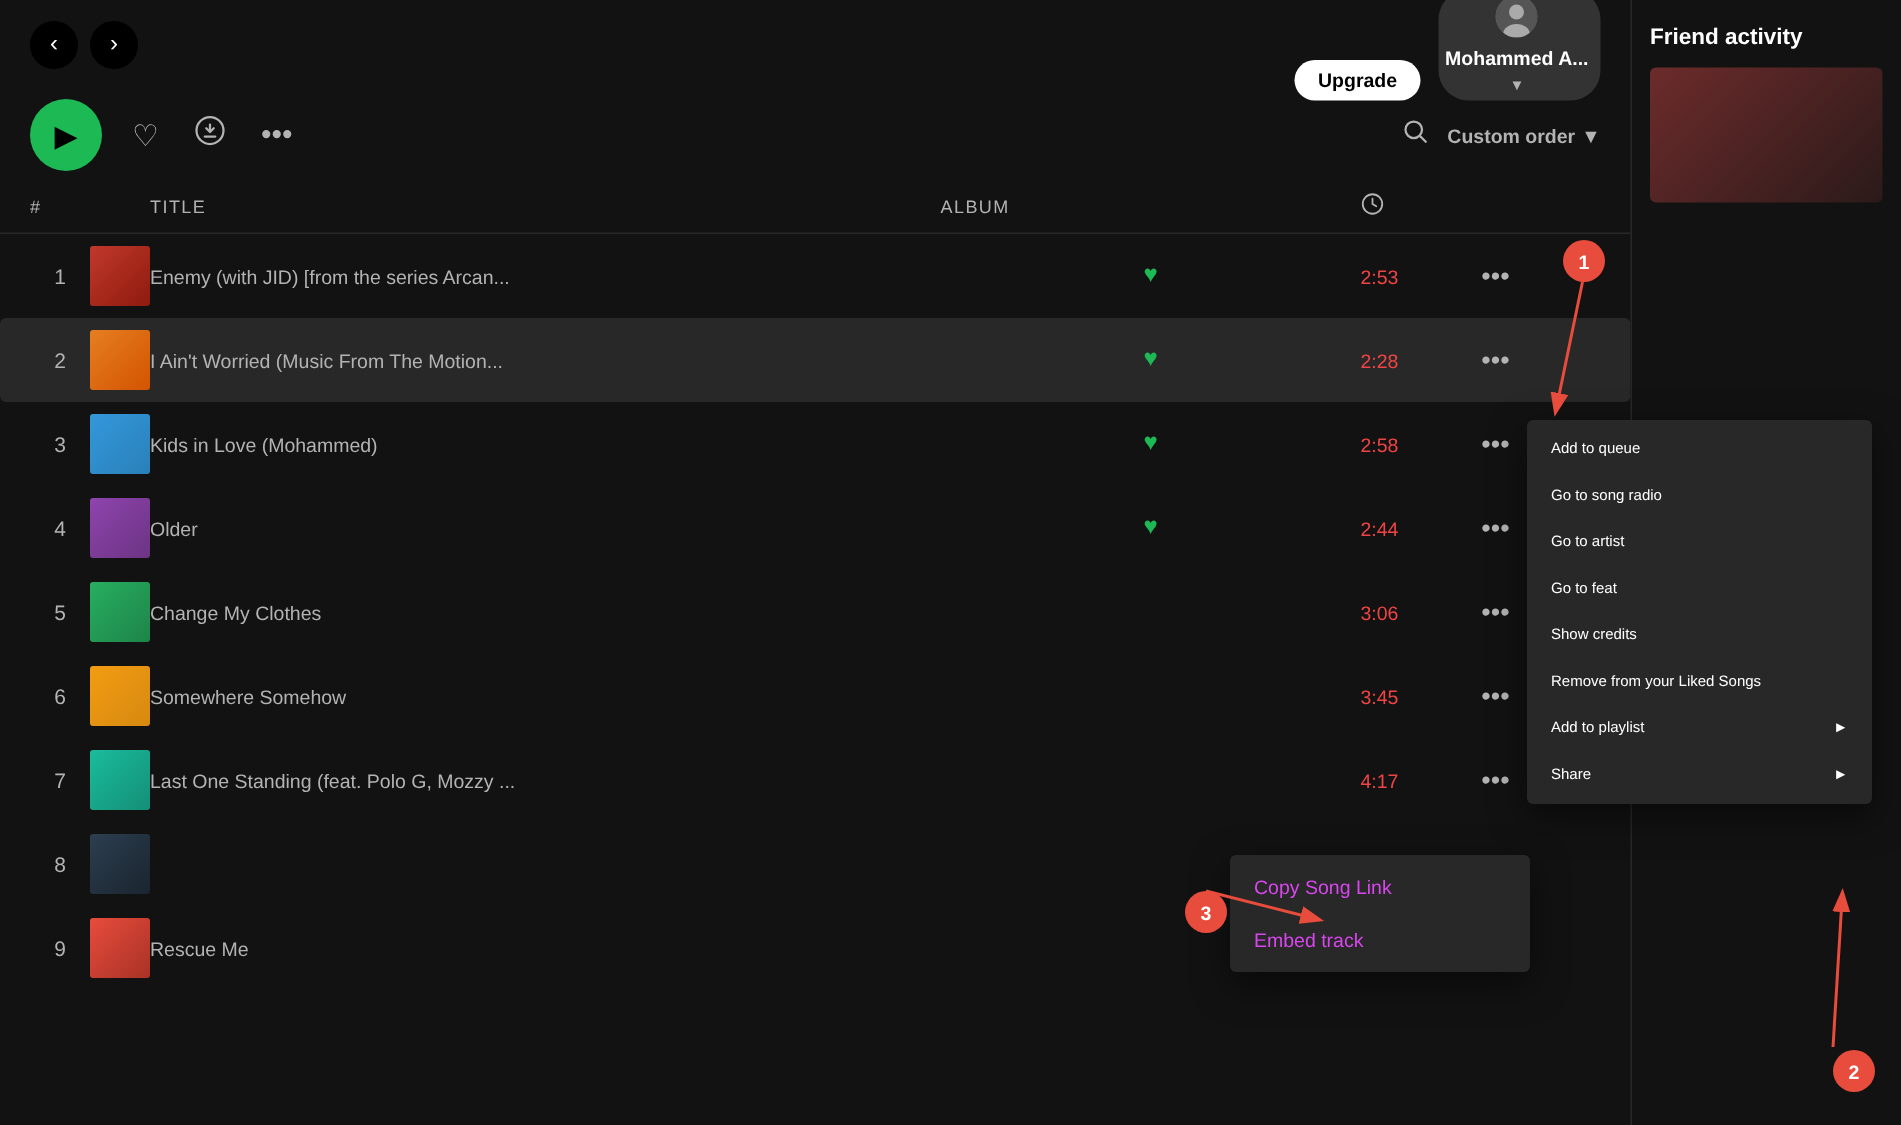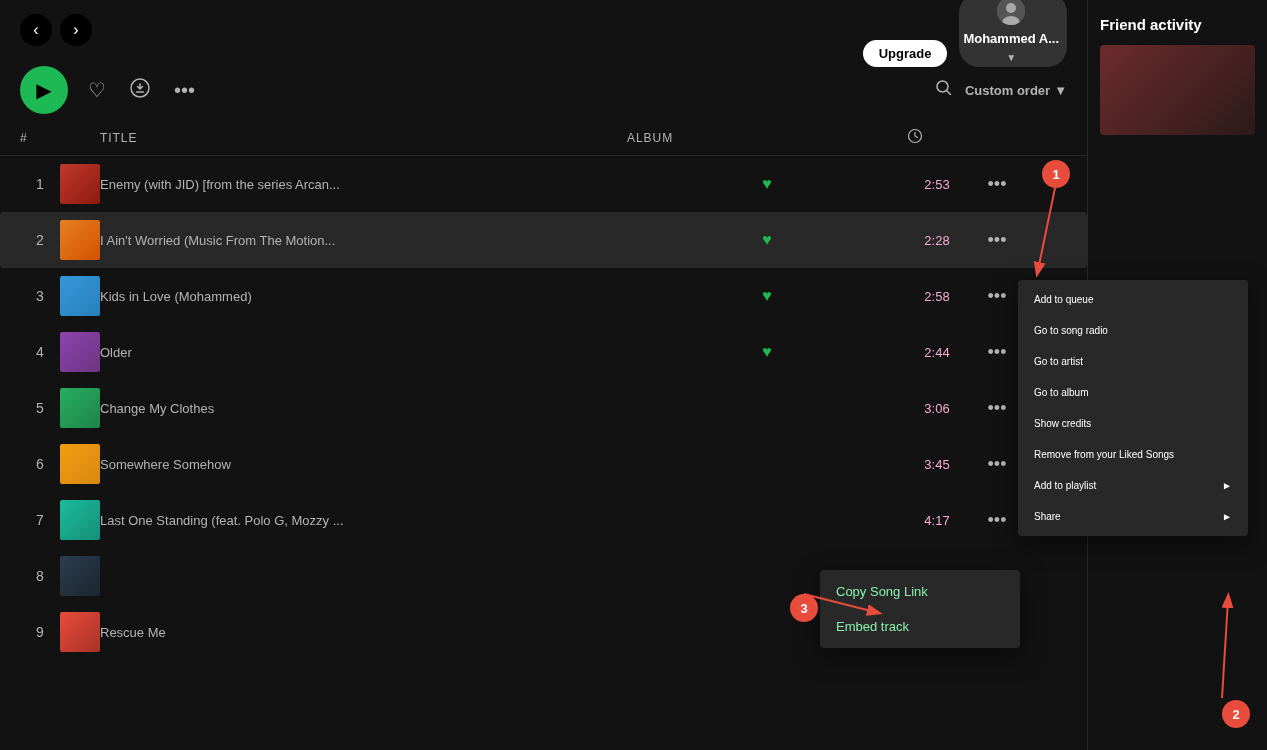--- a/index.html
+++ b/index.html
@@ -211,22 +211,22 @@
       overflow: hidden;
       text-overflow: ellipsis;
     }
     .track-heart {
       color: #1db954;
       font-size: 16px;
       text-align: center;
     }
     .track-duration {
       font-size: 13px;
-      color: #f9a8d4;
-      text-align: center;
+      color: #ef4444;
+      text-align: left;
     }
     .track-more {
       background: none;
       border: none;
       color: #b3b3b3;
       font-size: 18px;
       cursor: pointer;
       text-align: center;
     }
 
@@ -295,21 +295,21 @@
       width: 200px;
       background: #282828;
       border-radius: 4px;
       padding: 4px 0;
       z-index: 100;
       box-shadow: 0 8px 24px rgba(0,0,0,0.5);
     }
     .sub-context-menu-item {
       padding: 10px 16px;
       font-size: 13px;
-      color: #86efac;
+      color: #d946ef;
       cursor: pointer;
     }
 
     
     .annotation {
       position: absolute;
       width: 28px;
       height: 28px;
       border-radius: 50%;
       background: #e74c3c;
@@ -537,21 +537,21 @@
     <div class="context-menu-item">
       <span>Add to queue</span>
     </div>
     <div class="context-menu-item">
       <span>Go to song radio</span>
     </div>
     <div class="context-menu-item">
       <span>Go to artist</span>
     </div>
     <div class="context-menu-item">
-      <span>Go to album</span>
+      <span>Go to feat</span>
     </div>
     <div class="context-menu-item">
       <span>Show credits</span>
     </div>
     <div class="context-menu-item">
       <span>Remove from your Liked Songs</span>
     </div>
     <div class="context-menu-item">
       <span>Add to playlist</span>
       <span>►</span>

